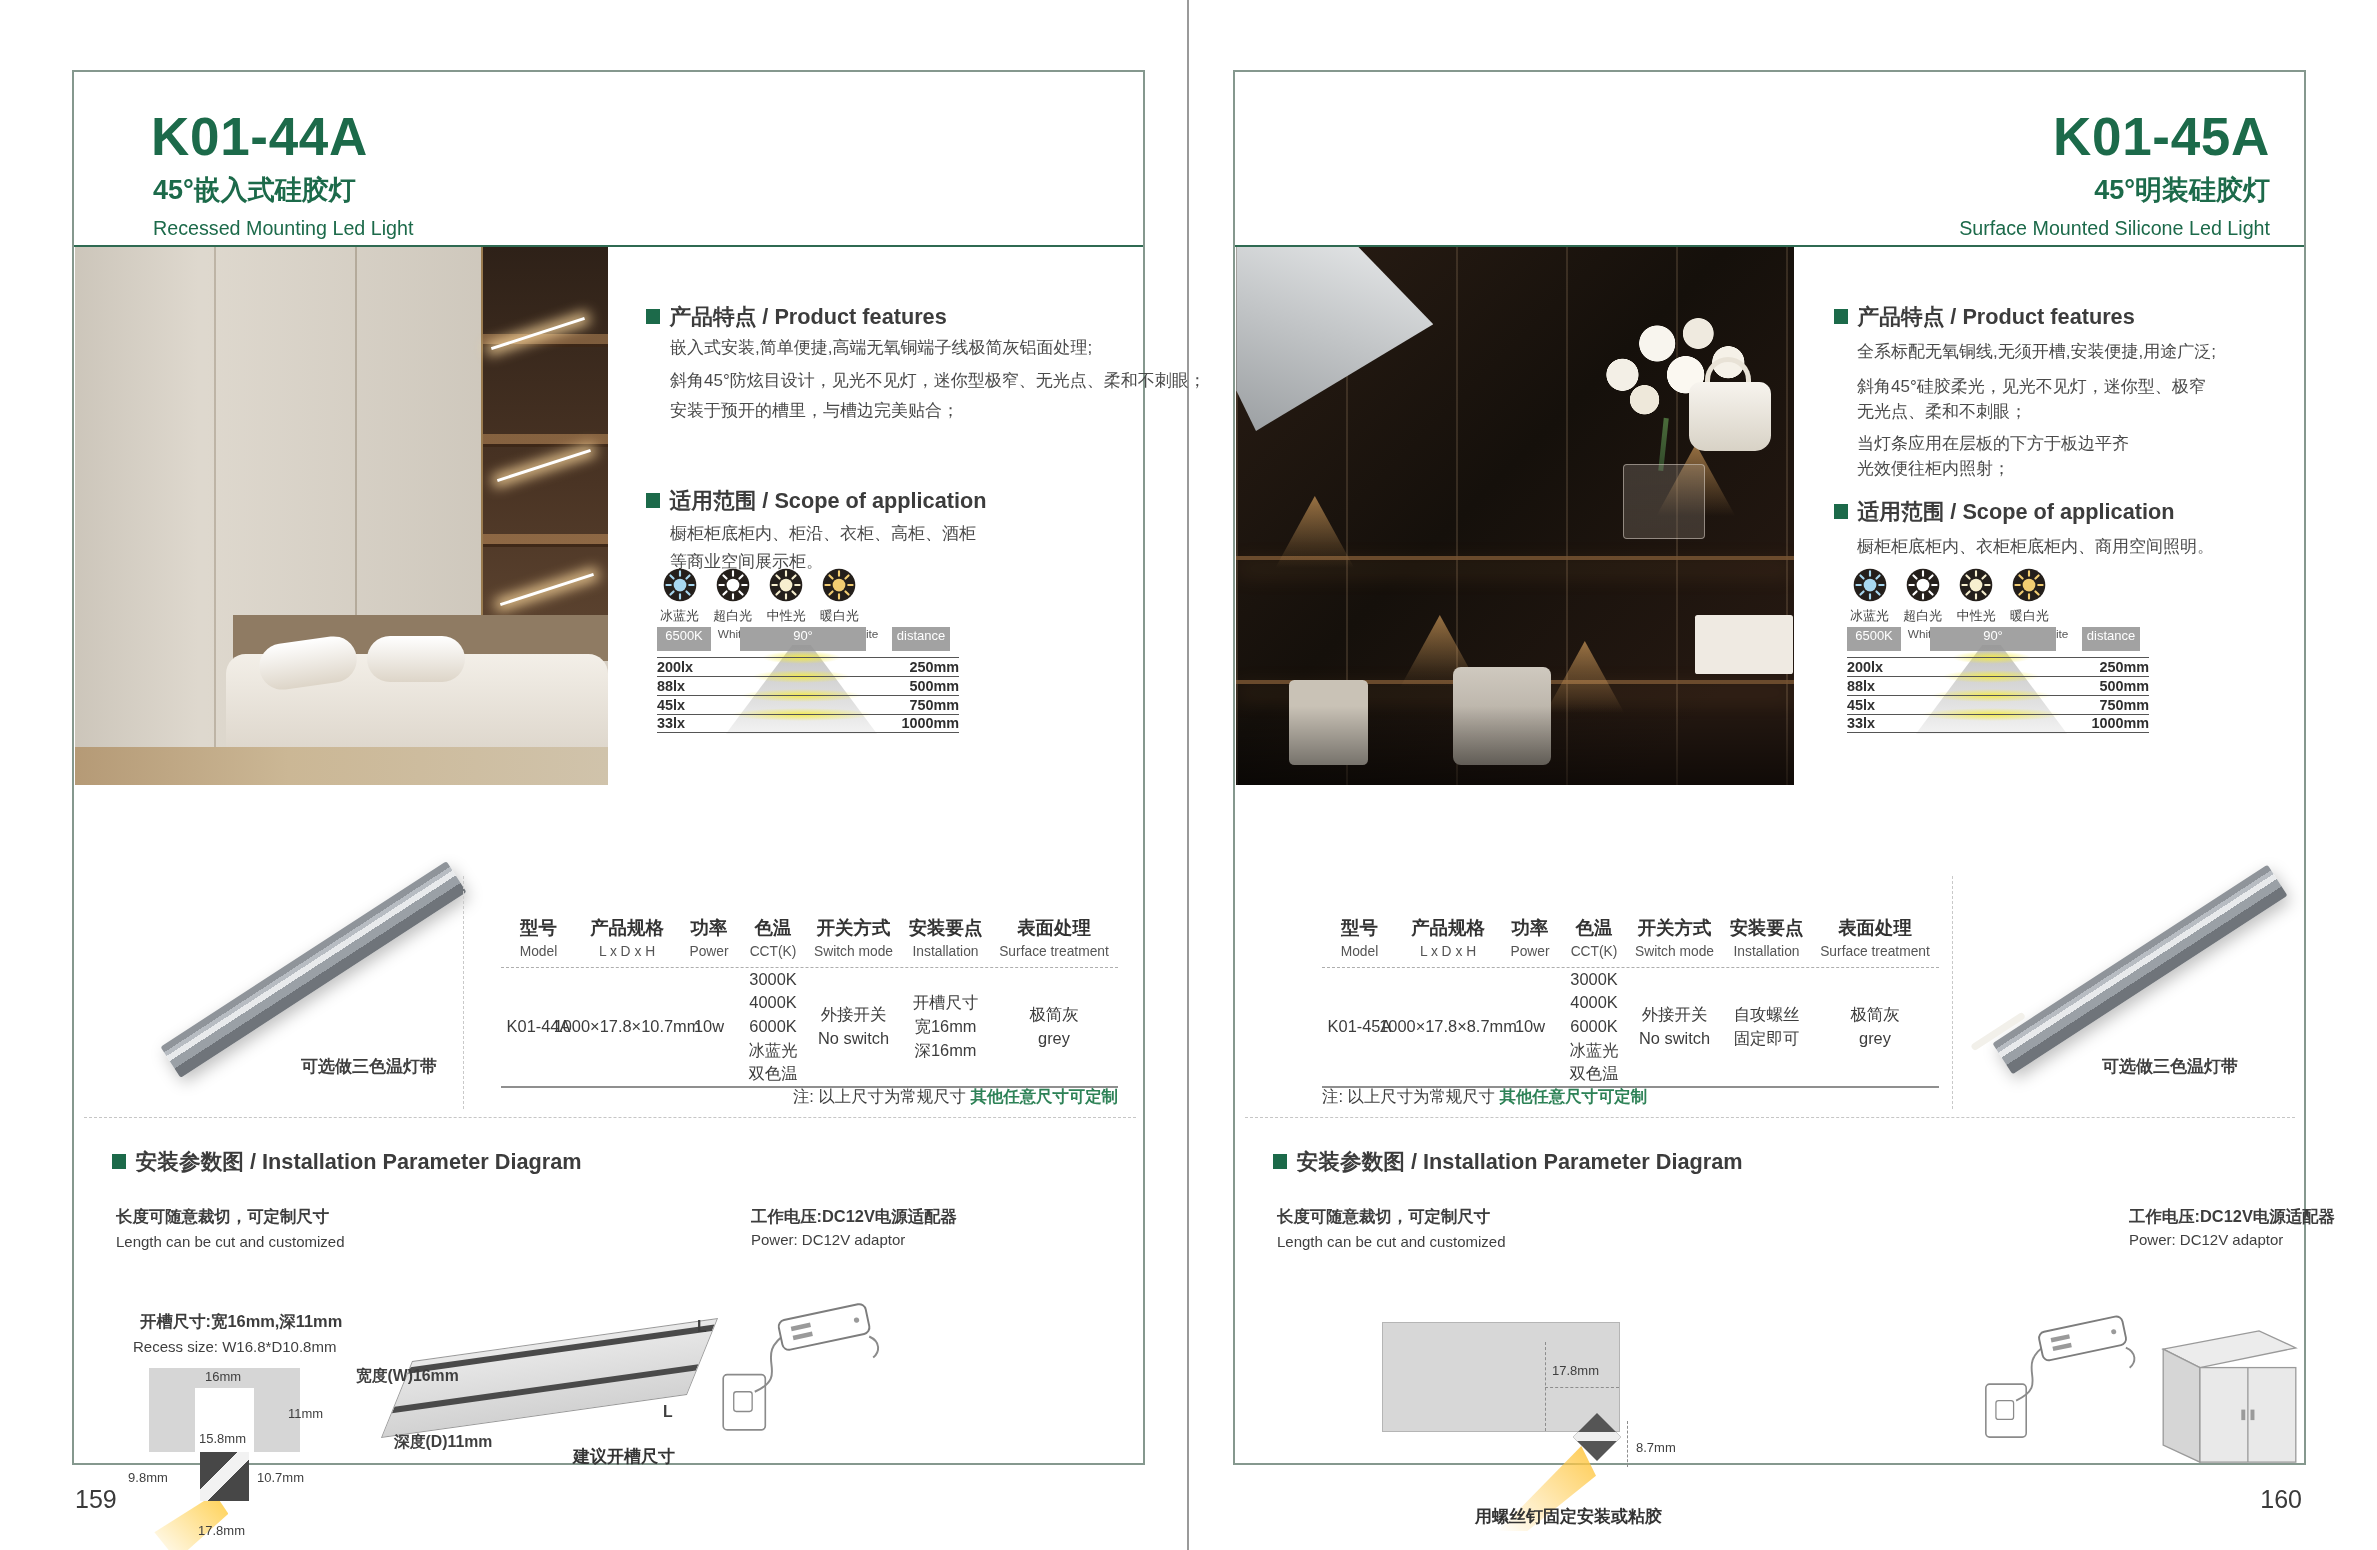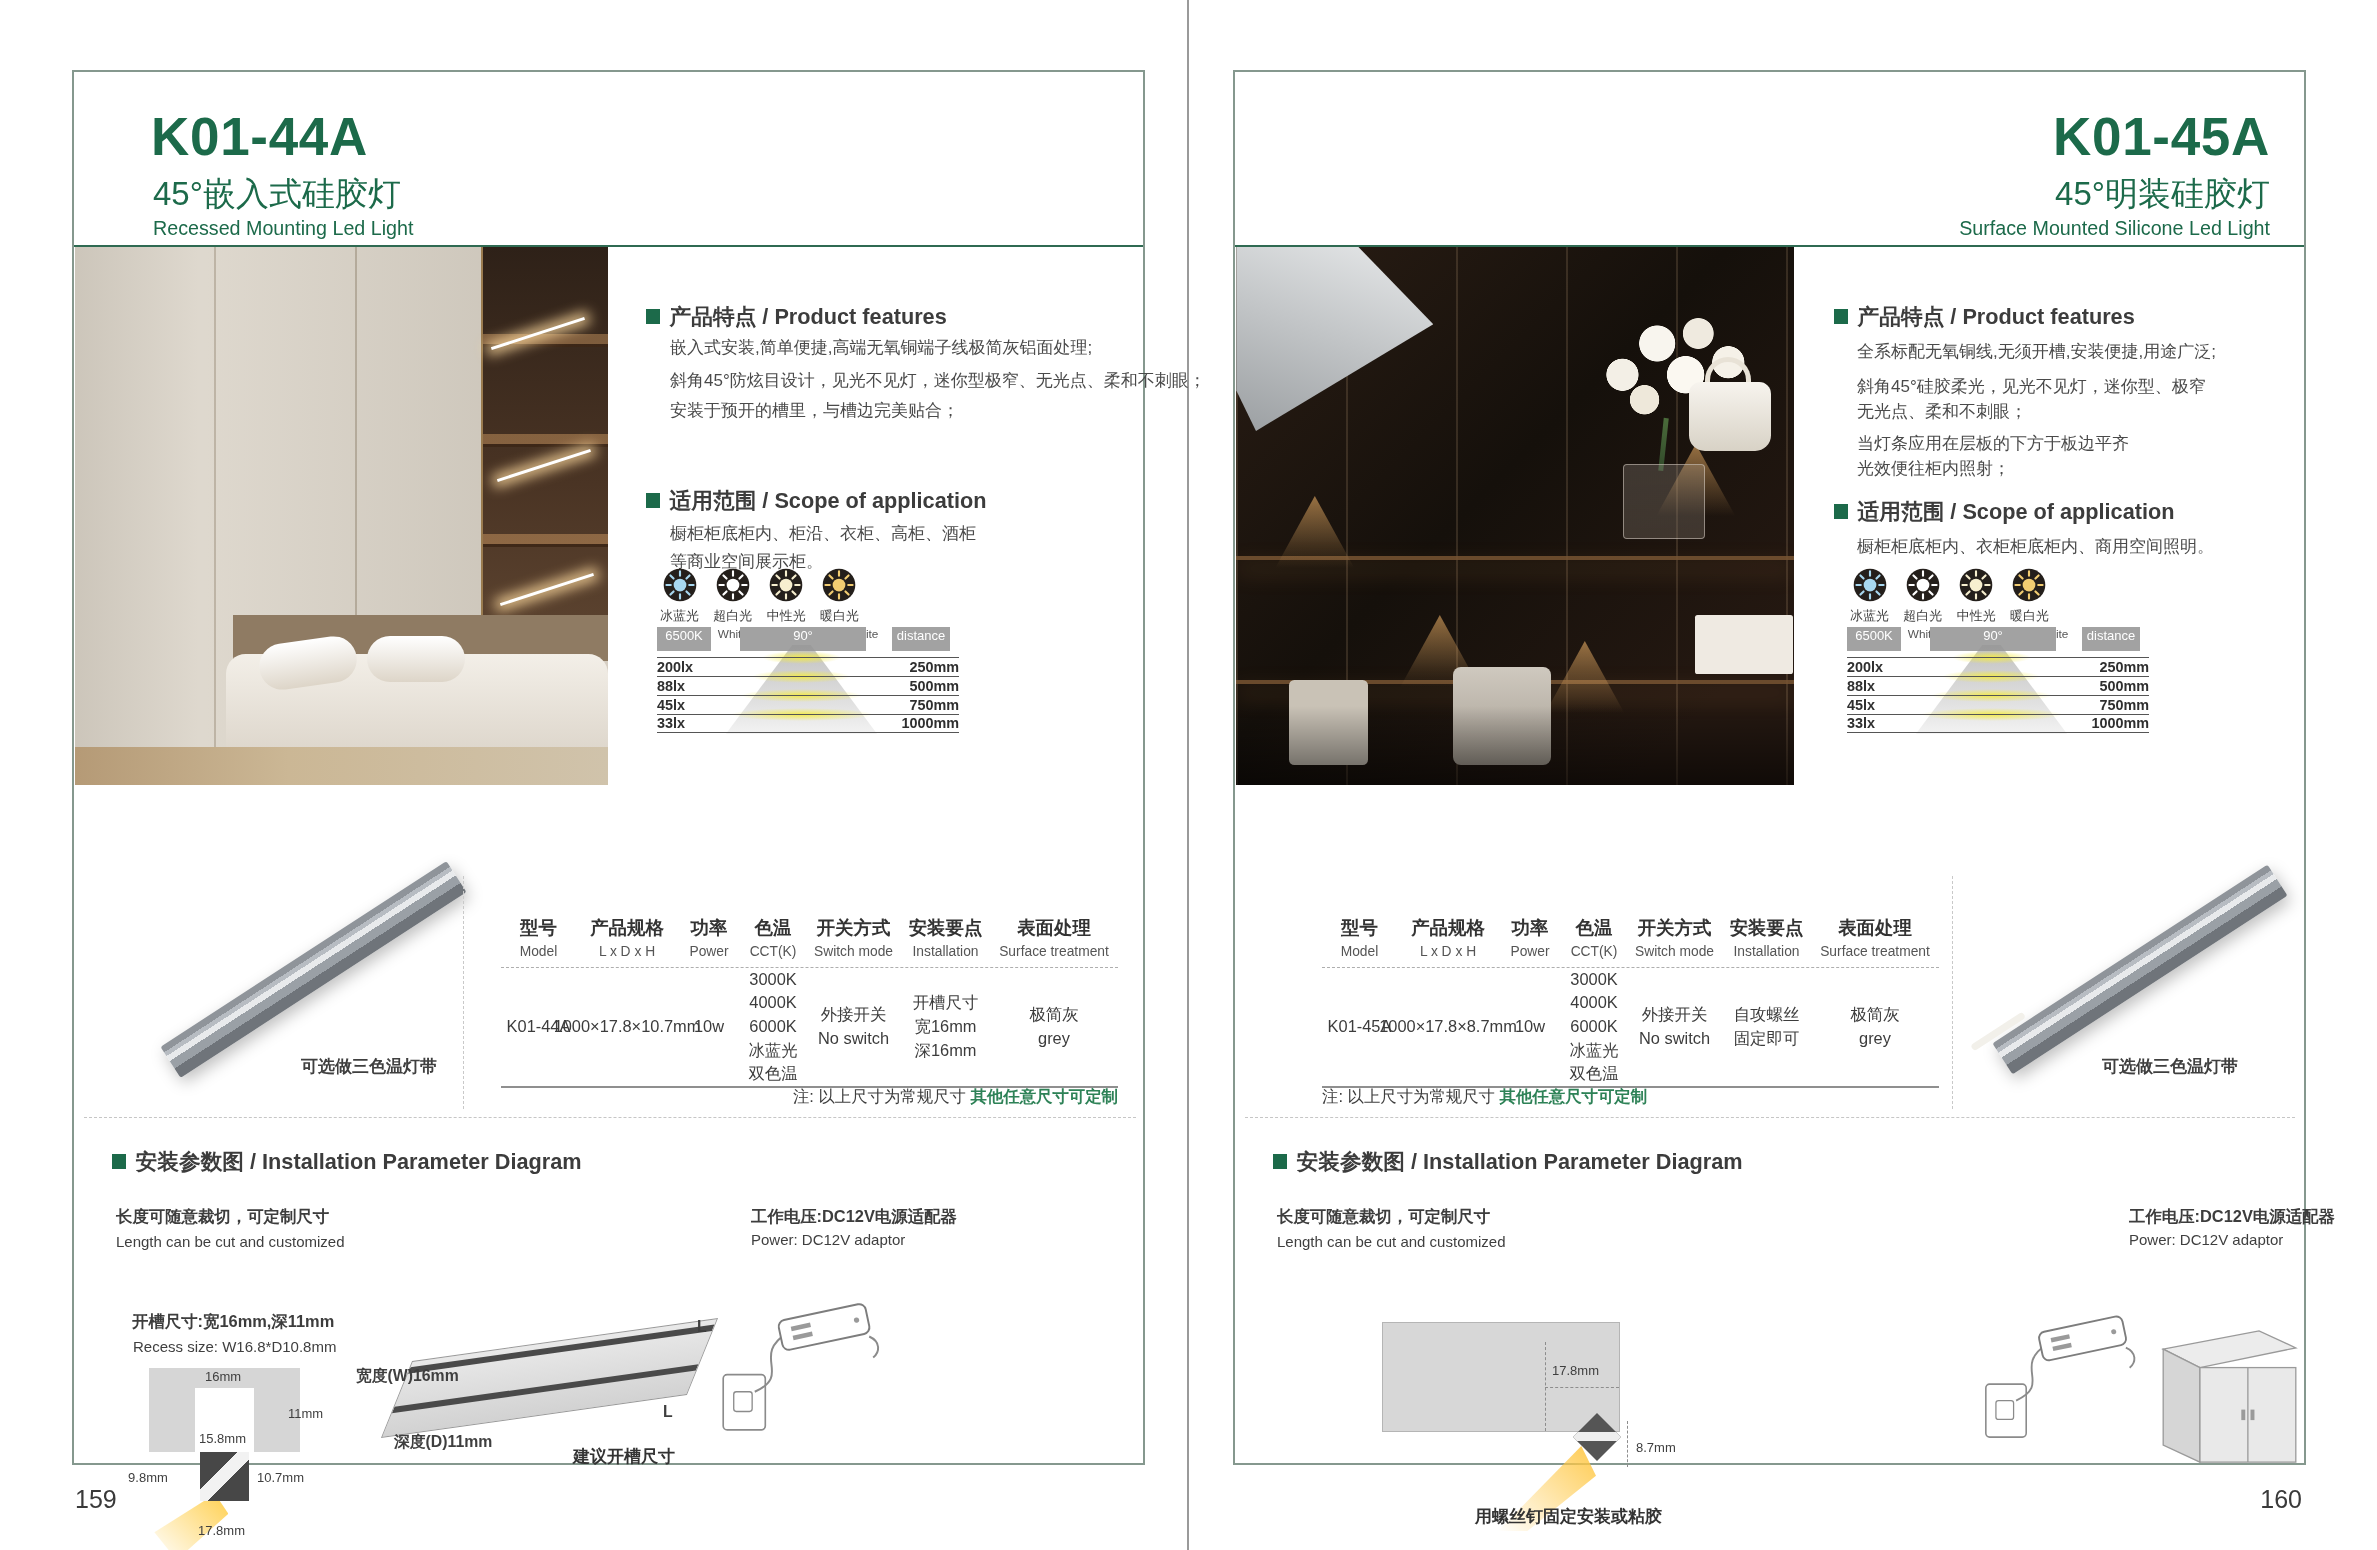--- a/index.html
+++ b/index.html
@@ -11,21 +11,21 @@
   .abs{position:absolute}
   .sheet{position:relative;width:2377px;height:1550px;background:#fff;overflow:hidden}
   .gutter{left:1187px;top:0;width:2px;height:1550px;background:var(--gutter)}
   .panel{top:70px;height:1395px;border:2px solid var(--border);background:#fff}
   .panel-l{left:72px;width:1073px}
   .panel-r{left:1233px;width:1073px}
   .pageno{top:1485px;font-size:25px;color:#3a3a3a}
 
   
   .model{font-size:53px;font-weight:800;color:var(--green);letter-spacing:0.7px;line-height:1}
-  .tcn{font-size:33px;font-weight:400;color:var(--green);line-height:1}
+  .tcn{font-size:27px;font-weight:700;color:var(--green);line-height:1}
   .ten{font-size:19.7px;font-weight:500;color:var(--green);line-height:1}
   .hr-green{left:0;right:0;top:173px;height:2px;background:var(--line-green)}
 
   
   .sec-head{display:flex;align-items:center;font-size:21.7px;font-weight:700;color:#3c3c3c}
   .bullet{width:14.4px;height:14.4px;background:var(--green);margin-right:9.2px;flex:0 0 auto}
   .bline{font-size:17px;color:#4a4a4a;white-space:nowrap}
 
   
   .lights{display:flex;justify-content:space-between}
@@ -309,21 +309,21 @@
       <span class="n1">注: 以上尺寸为常规尺寸</span> <span class="n2">其他任意尺寸可定制</span>
     </div>
     <div class="abs dash-h" style="left:9.8px;top:1045px;width:1052px"></div>
 
     <div class="abs sec-head" style="left:38px;top:1075px">
       <span class="bullet"></span>
       <span>安装参数图 / Installation Parameter Diagram</span>
     </div>
     <div class="abs len-cn" style="left:42px;top:1134px">长度可随意裁切，可定制尺寸</div>
     <div class="abs len-en" style="left:42px;top:1161px">Length can be cut and customized</div>
-    <div class="abs rc-cn" style="left:58px;top:1239px">开槽尺寸:宽16mm,深11mm</div>
+    <div class="abs rc-cn" style="left:66px;top:1239px">开槽尺寸:宽16mm,深11mm</div>
     <div class="abs rc-en" style="left:59px;top:1266px">Recess size: W16.8*D10.8mm</div>
 
     <div class="abs" style="left:62px;top:1288px;width:210px;height:210px">
       <div class="abs xs-block"></div>
       <div class="abs xs-notch"></div>
       <div class="abs dim" style="left:69px;top:9.2px">16mm</div>
       <div class="abs dim" style="left:152px;top:46px">11mm</div>
       <div class="abs dim" style="left:63px;top:71px">15.8mm</div>
       <div class="abs xs-glow"></div>
       <div class="abs xs-profile"></div>

